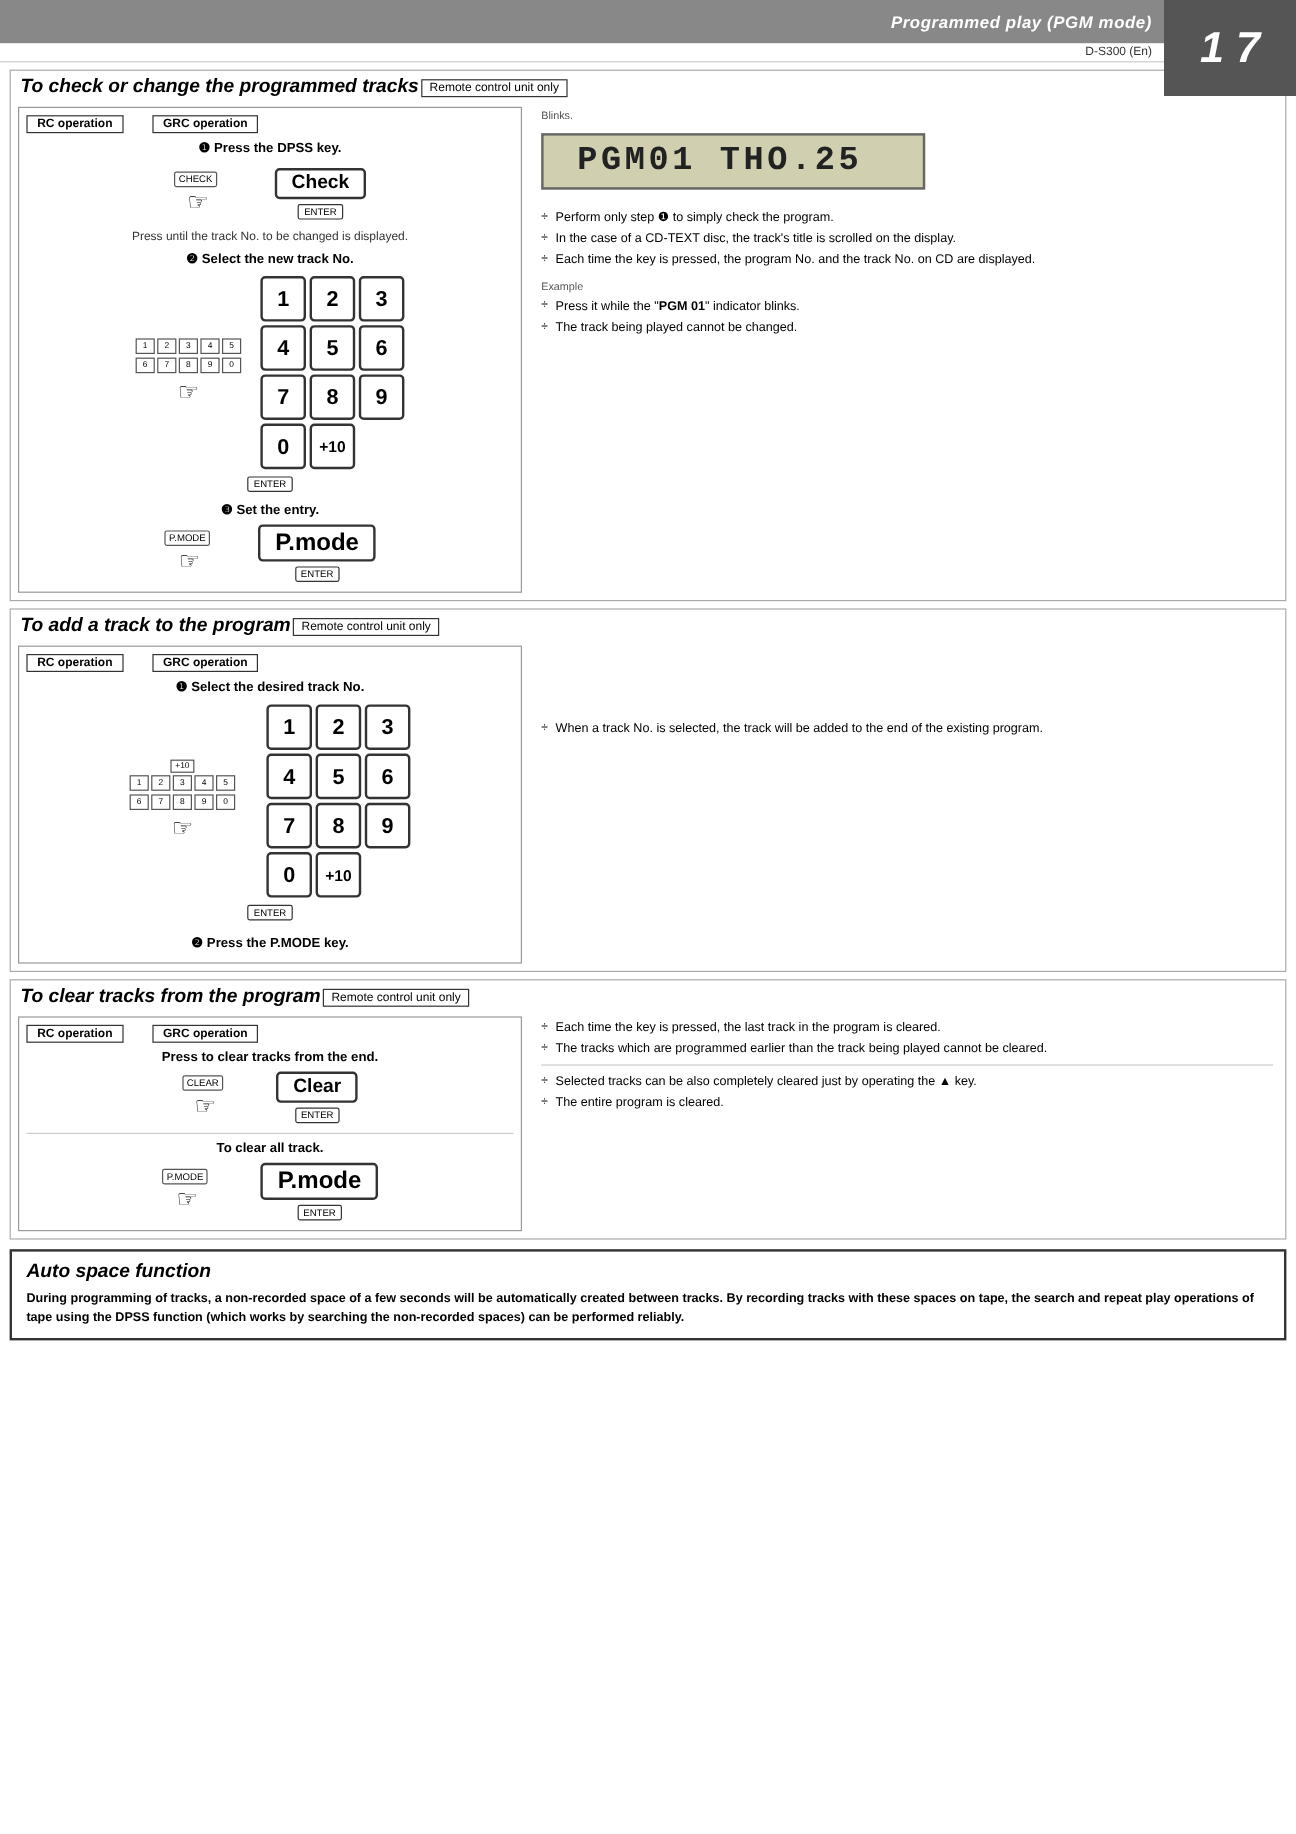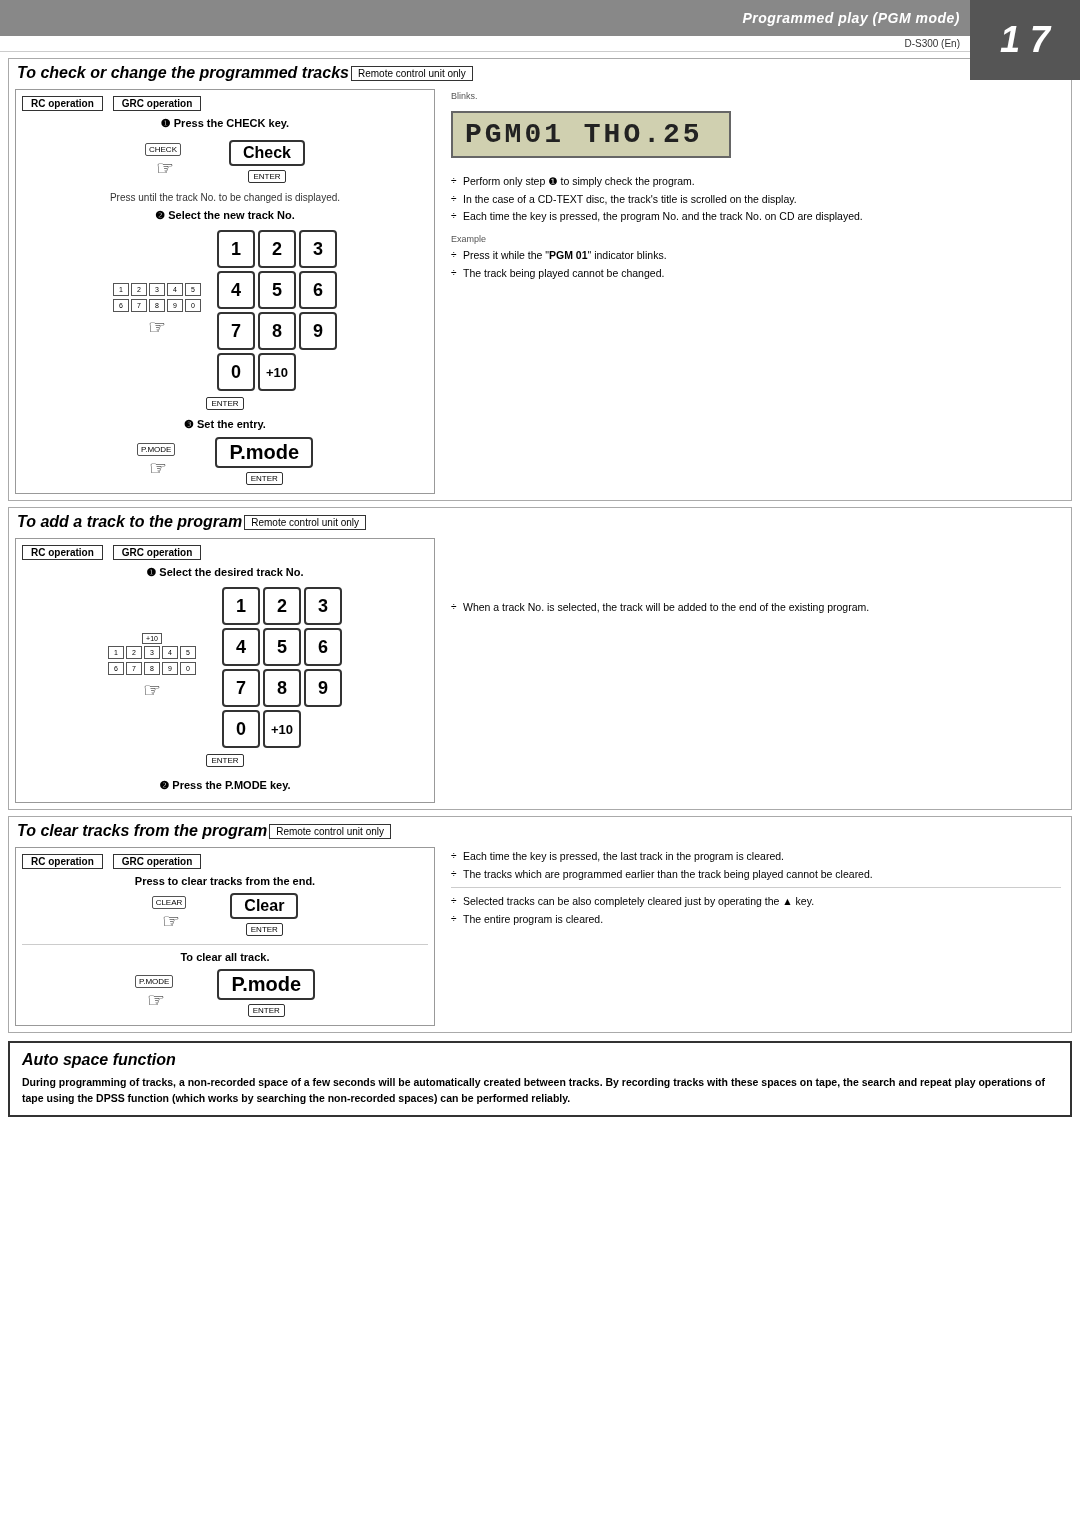--- a/index.html
+++ b/index.html
@@ -94,21 +94,21 @@
     }
     .section-right {
       flex: 1;
       padding: 6px 10px;
       font-size: 10.5px;
     }
 
     
     .op-headers {
       display: flex;
-      gap: 10px;
+      gap: 24px;
       margin-bottom: 4px;
     }
     .op-badge {
       border: 1px solid #333;
       padding: 1px 8px;
       font-weight: bold;
       font-size: 10px;
     }
 
     .step-label {
@@ -159,29 +159,29 @@
       background: #fff;
     }
     .numpad-key.plus10 {
       font-size: 13px;
     }
 
     
     .display-panel {
       background: #d0d0b0;
       border: 2px solid #666;
-      padding: 6px 12px;
+      padding: 6px 28px;
       font-size: 28px;
       font-family: 'Courier New', monospace;
       font-weight: bold;
       letter-spacing: 2px;
       color: #222;
       margin: 8px 0;
       display: inline-block;
-      width: 280px;
+      width: 320px;
     }
 
     
     .note-list {
       list-style: none;
       padding: 0;
     }
     .note-list li {
       padding-left: 12px;
       position: relative;
@@ -295,21 +295,21 @@
     <span class="remote-badge">Remote control unit only</span>
   </div>
   <div class="section-inner">
 
     <div class="section-left">
       <div class="op-headers">
         <span class="op-badge">RC operation</span>
         <span class="op-badge">GRC operation</span>
       </div>
 
-      <div class="step-label">❶ Press the CHECK key.</div>
+      <div class="step-label">❶ Press the DPSS key.</div>
       <div class="center-col">
         <div class="rc-row" style="align-items:center; justify-content:center; width:100%;">
           <div style="display:flex; flex-direction:column; align-items:center; margin-right:40px;">
             <span class="check-label">CHECK</span>
             <span class="small-hand">☜</span>
           </div>
           <div style="display:flex; flex-direction:column; align-items:center;">
             <span class="key-display">Check</span>
             <span class="key-enter">ENTER</span>
           </div>

